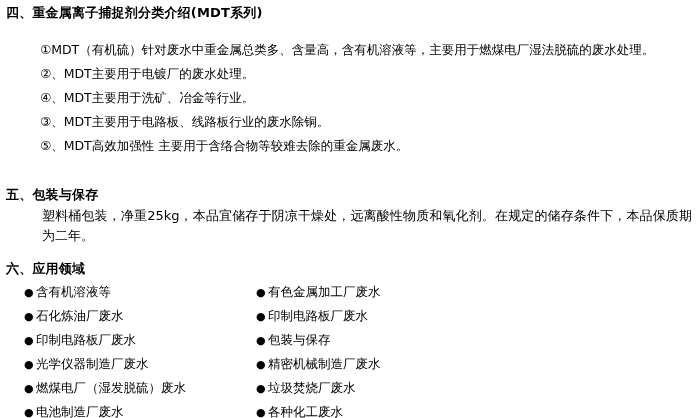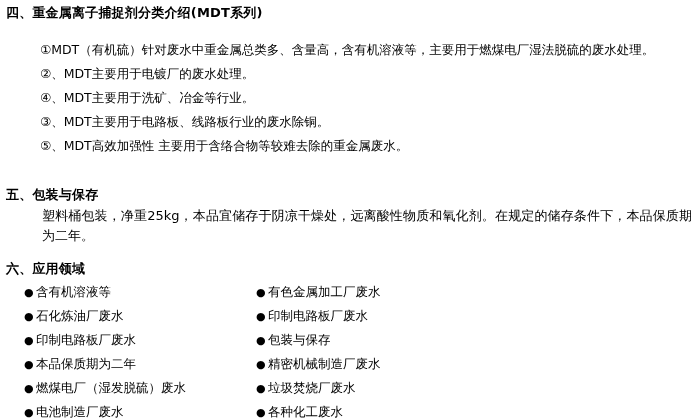--- a/index.html
+++ b/index.html
@@ -106,21 +106,21 @@
       <div class="app-item">
         <span class="bullet">●</span>
         <span class="app-label">石化炼油厂废水</span>
       </div>
       <div class="app-item">
         <span class="bullet">●</span>
         <span class="app-label">印制电路板厂废水</span>
       </div>
       <div class="app-item">
         <span class="bullet">●</span>
-        <span class="app-label">本品保质期为二年</span>
+        <span class="app-label">光学仪器制造厂废水</span>
       </div>
       <div class="app-item">
         <span class="bullet">●</span>
         <span class="app-label">燃煤电厂（湿发脱硫）废水</span>
       </div>
       <div class="app-item">
         <span class="bullet">●</span>
         <span class="app-label">电池制造厂废水</span>
       </div>
 

